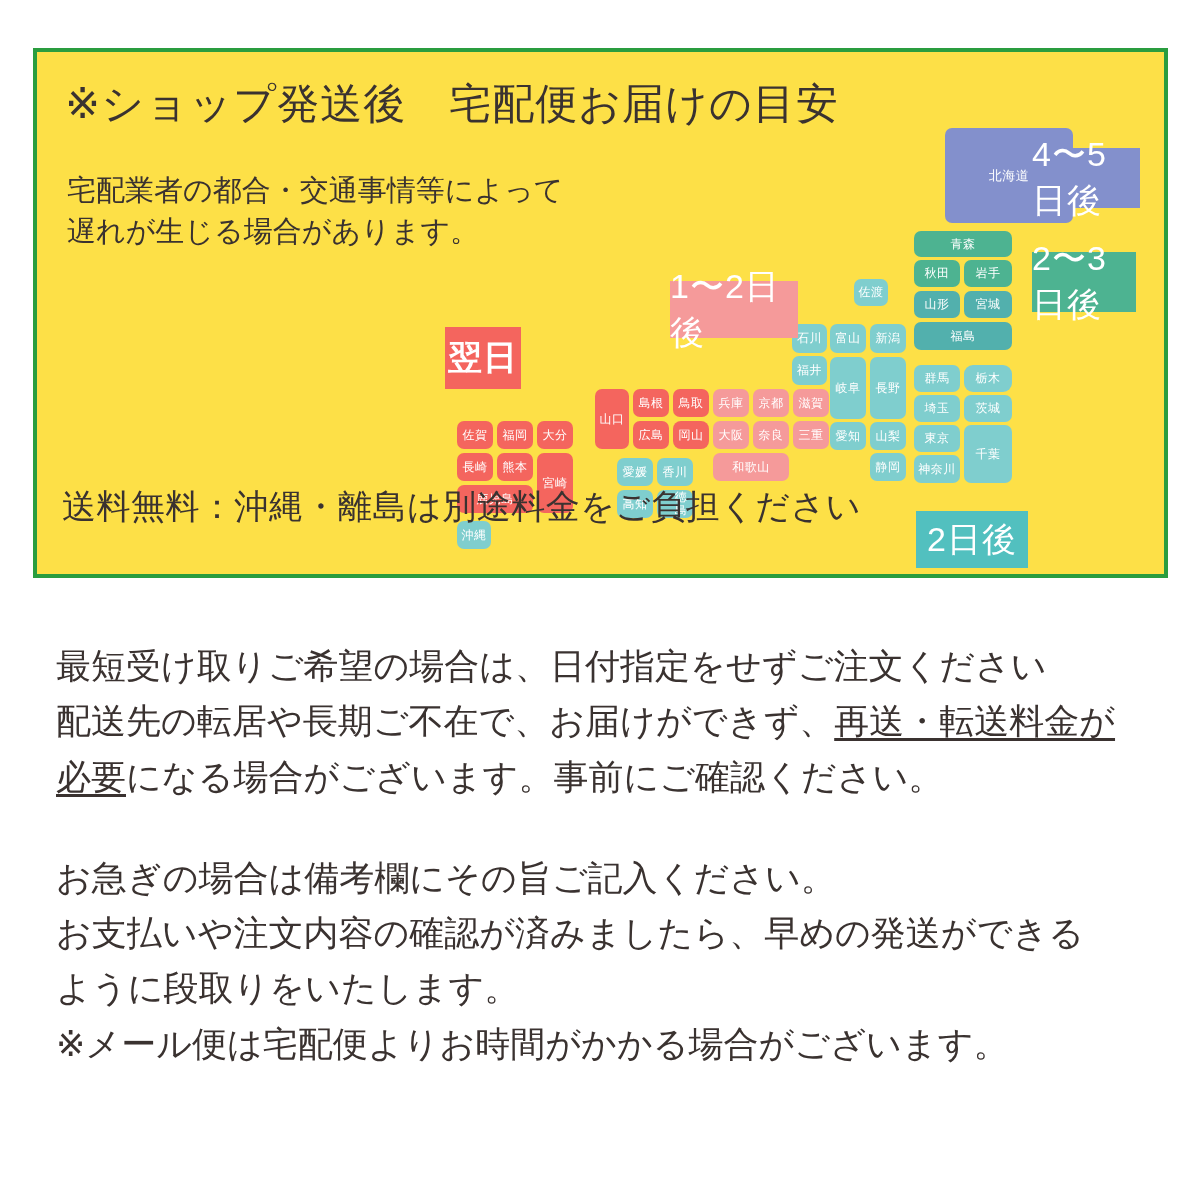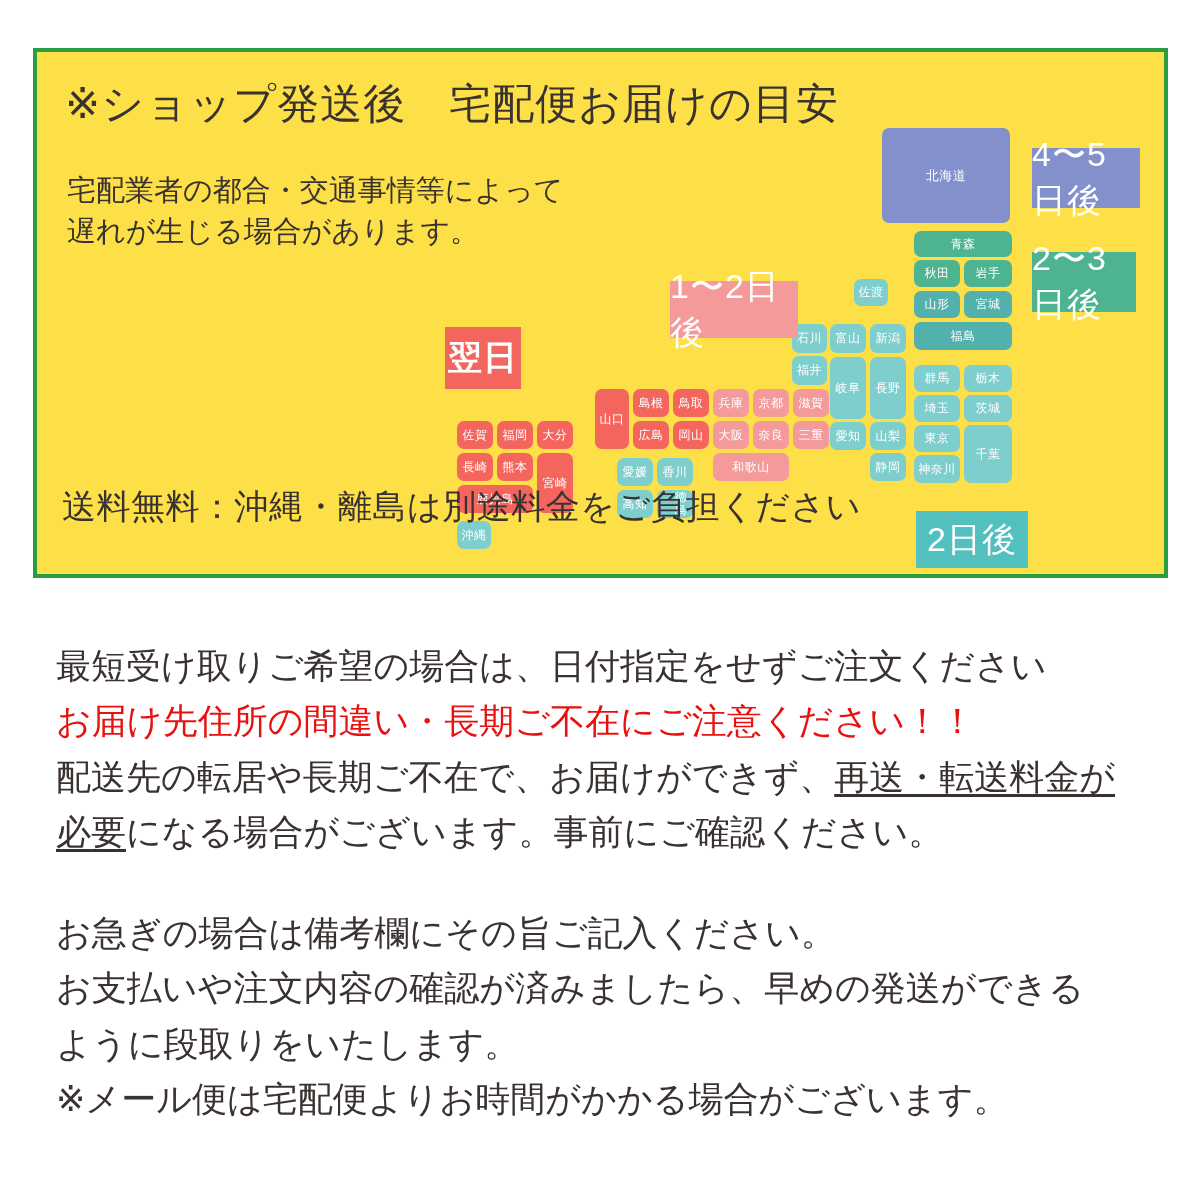--- a/index.html
+++ b/index.html
@@ -123,39 +123,39 @@
 <div id="delivery-panel">
 
   <div id="panel-title">※ショップ発送後　宅配便お届けの目安</div>
 
   <div id="panel-note">
     <div>宅配業者の都合・交通事情等によって</div>
     <div>遅れが生じる場合があります。</div>
   </div>
 
   <div id="japan-map">
-      <div class="pref big" style="left: 845px; top: 76px; width: 128px; height: 95px; background: rgb(131, 144, 204);">北海道</div>
+      <div class="pref big" style="left: 908px; top: 76px; width: 128px; height: 95px; background: rgb(131, 144, 204);">北海道</div>
       <div class="pref" style="left: 877px; top: 179px; width: 98px; height: 26px; background: rgb(77, 179, 145);">青森</div>
       <div class="pref" style="left: 877px; top: 208px; width: 46px; height: 27px; background: rgb(77, 179, 145);">秋田</div>
       <div class="pref" style="left: 927px; top: 208px; width: 48px; height: 27px; background: rgb(77, 179, 145);">岩手</div>
       <div class="pref" style="left: 877px; top: 239px; width: 46px; height: 27px; background: rgb(82, 176, 173);">山形</div>
       <div class="pref" style="left: 927px; top: 239px; width: 48px; height: 27px; background: rgb(82, 176, 173);">宮城</div>
       <div class="pref" style="left: 877px; top: 270px; width: 98px; height: 28px; background: rgb(82, 176, 173);">福島</div>
       <div class="pref" style="left: 817px; top: 227px; width: 34px; height: 27px; background: rgb(127, 206, 206);">佐渡</div>
       <div class="pref" style="left: 755px; top: 272px; width: 35px; height: 29px; background: rgb(127, 206, 206);">石川</div>
       <div class="pref" style="left: 793px; top: 272px; width: 36px; height: 29px; background: rgb(127, 206, 206);">富山</div>
       <div class="pref" style="left: 833px; top: 272px; width: 36px; height: 29px; background: rgb(127, 206, 206);">新潟</div>
       <div class="pref" style="left: 755px; top: 304px; width: 35px; height: 29px; background: rgb(127, 206, 206);">福井</div>
       <div class="pref" style="left: 793px; top: 305px; width: 36px; height: 62px; background: rgb(127, 206, 206);">岐阜</div>
       <div class="pref" style="left: 833px; top: 305px; width: 36px; height: 62px; background: rgb(127, 206, 206);">長野</div>
       <div class="pref" style="left: 793px; top: 370px; width: 36px; height: 28px; background: rgb(127, 206, 206);">愛知</div>
       <div class="pref" style="left: 833px; top: 370px; width: 36px; height: 28px; background: rgb(127, 206, 206);">山梨</div>
       <div class="pref" style="left: 833px; top: 401px; width: 36px; height: 28px; background: rgb(127, 206, 206);">静岡</div>
       <div class="pref" style="left: 877px; top: 313px; width: 46px; height: 27px; background: rgb(127, 206, 206);">群馬</div>
-      <div class="pref" style="left: 927px; top: 313px; width: 48px; height: 27px; background: rgb(127, 206, 206);">栃木</div>
+      <div class="pref" style="left: 927px; top: 313px; width: 48px; height: 27px; background: rgb(127, 206, 206); border-radius: 9px;">栃木</div>
       <div class="pref" style="left: 877px; top: 343px; width: 46px; height: 27px; background: rgb(127, 206, 206);">埼玉</div>
       <div class="pref" style="left: 927px; top: 343px; width: 48px; height: 27px; background: rgb(127, 206, 206);">茨城</div>
       <div class="pref" style="left: 877px; top: 373px; width: 46px; height: 27px; background: rgb(127, 206, 206);">東京</div>
       <div class="pref" style="left: 927px; top: 373px; width: 48px; height: 58px; background: rgb(127, 206, 206);">千葉</div>
       <div class="pref" style="left: 877px; top: 403px; width: 46px; height: 28px; background: rgb(127, 206, 206);">神奈川</div>
       <div class="pref" style="left: 558px; top: 337px; width: 34px; height: 60px; background: rgb(244, 101, 94);">山口</div>
       <div class="pref" style="left: 596px; top: 337px; width: 36px; height: 28px; background: rgb(244, 101, 94);">島根</div>
       <div class="pref" style="left: 636px; top: 337px; width: 36px; height: 28px; background: rgb(244, 101, 94);">鳥取</div>
       <div class="pref" style="left: 596px; top: 369px; width: 36px; height: 28px; background: rgb(244, 101, 94);">広島</div>
       <div class="pref" style="left: 636px; top: 369px; width: 36px; height: 28px; background: rgb(244, 101, 94); border-radius: 8px;">岡山</div>
@@ -185,21 +185,20 @@
       <div class="legend" style="left: 879px; top: 459px; width: 112px; height: 57px; background: rgb(82, 192, 191);">2日後</div>
     </div>
 
   <div id="shipping-free-note">送料無料：沖縄・離島は別途料金をご負担ください</div>
 </div>
 
 <div id="bottom-text">
 
   <div class="para-line">最短受け取りご希望の場合は、日付指定をせずご注文ください</div>
 
-  <div class="para-line alert">お届け先住所の間違い・長期ご不在にご注意ください！！</div>
 
   <div class="para-line"><span>配送先の転居や長期ご不在で、お届けができず、</span><span class="ul">再送・転送料金が</span></div>
 
   <div class="para-line"><span class="ul">必要</span><span>になる場合がございます。事前にご確認ください。</span></div>
 
   <div class="block-gap"></div>
 
   <div class="para-line">お急ぎの場合は備考欄にその旨ご記入ください。</div>
   <div class="para-line">お支払いや注文内容の確認が済みましたら、早めの発送ができる</div>
   <div class="para-line">ように段取りをいたします。</div>

